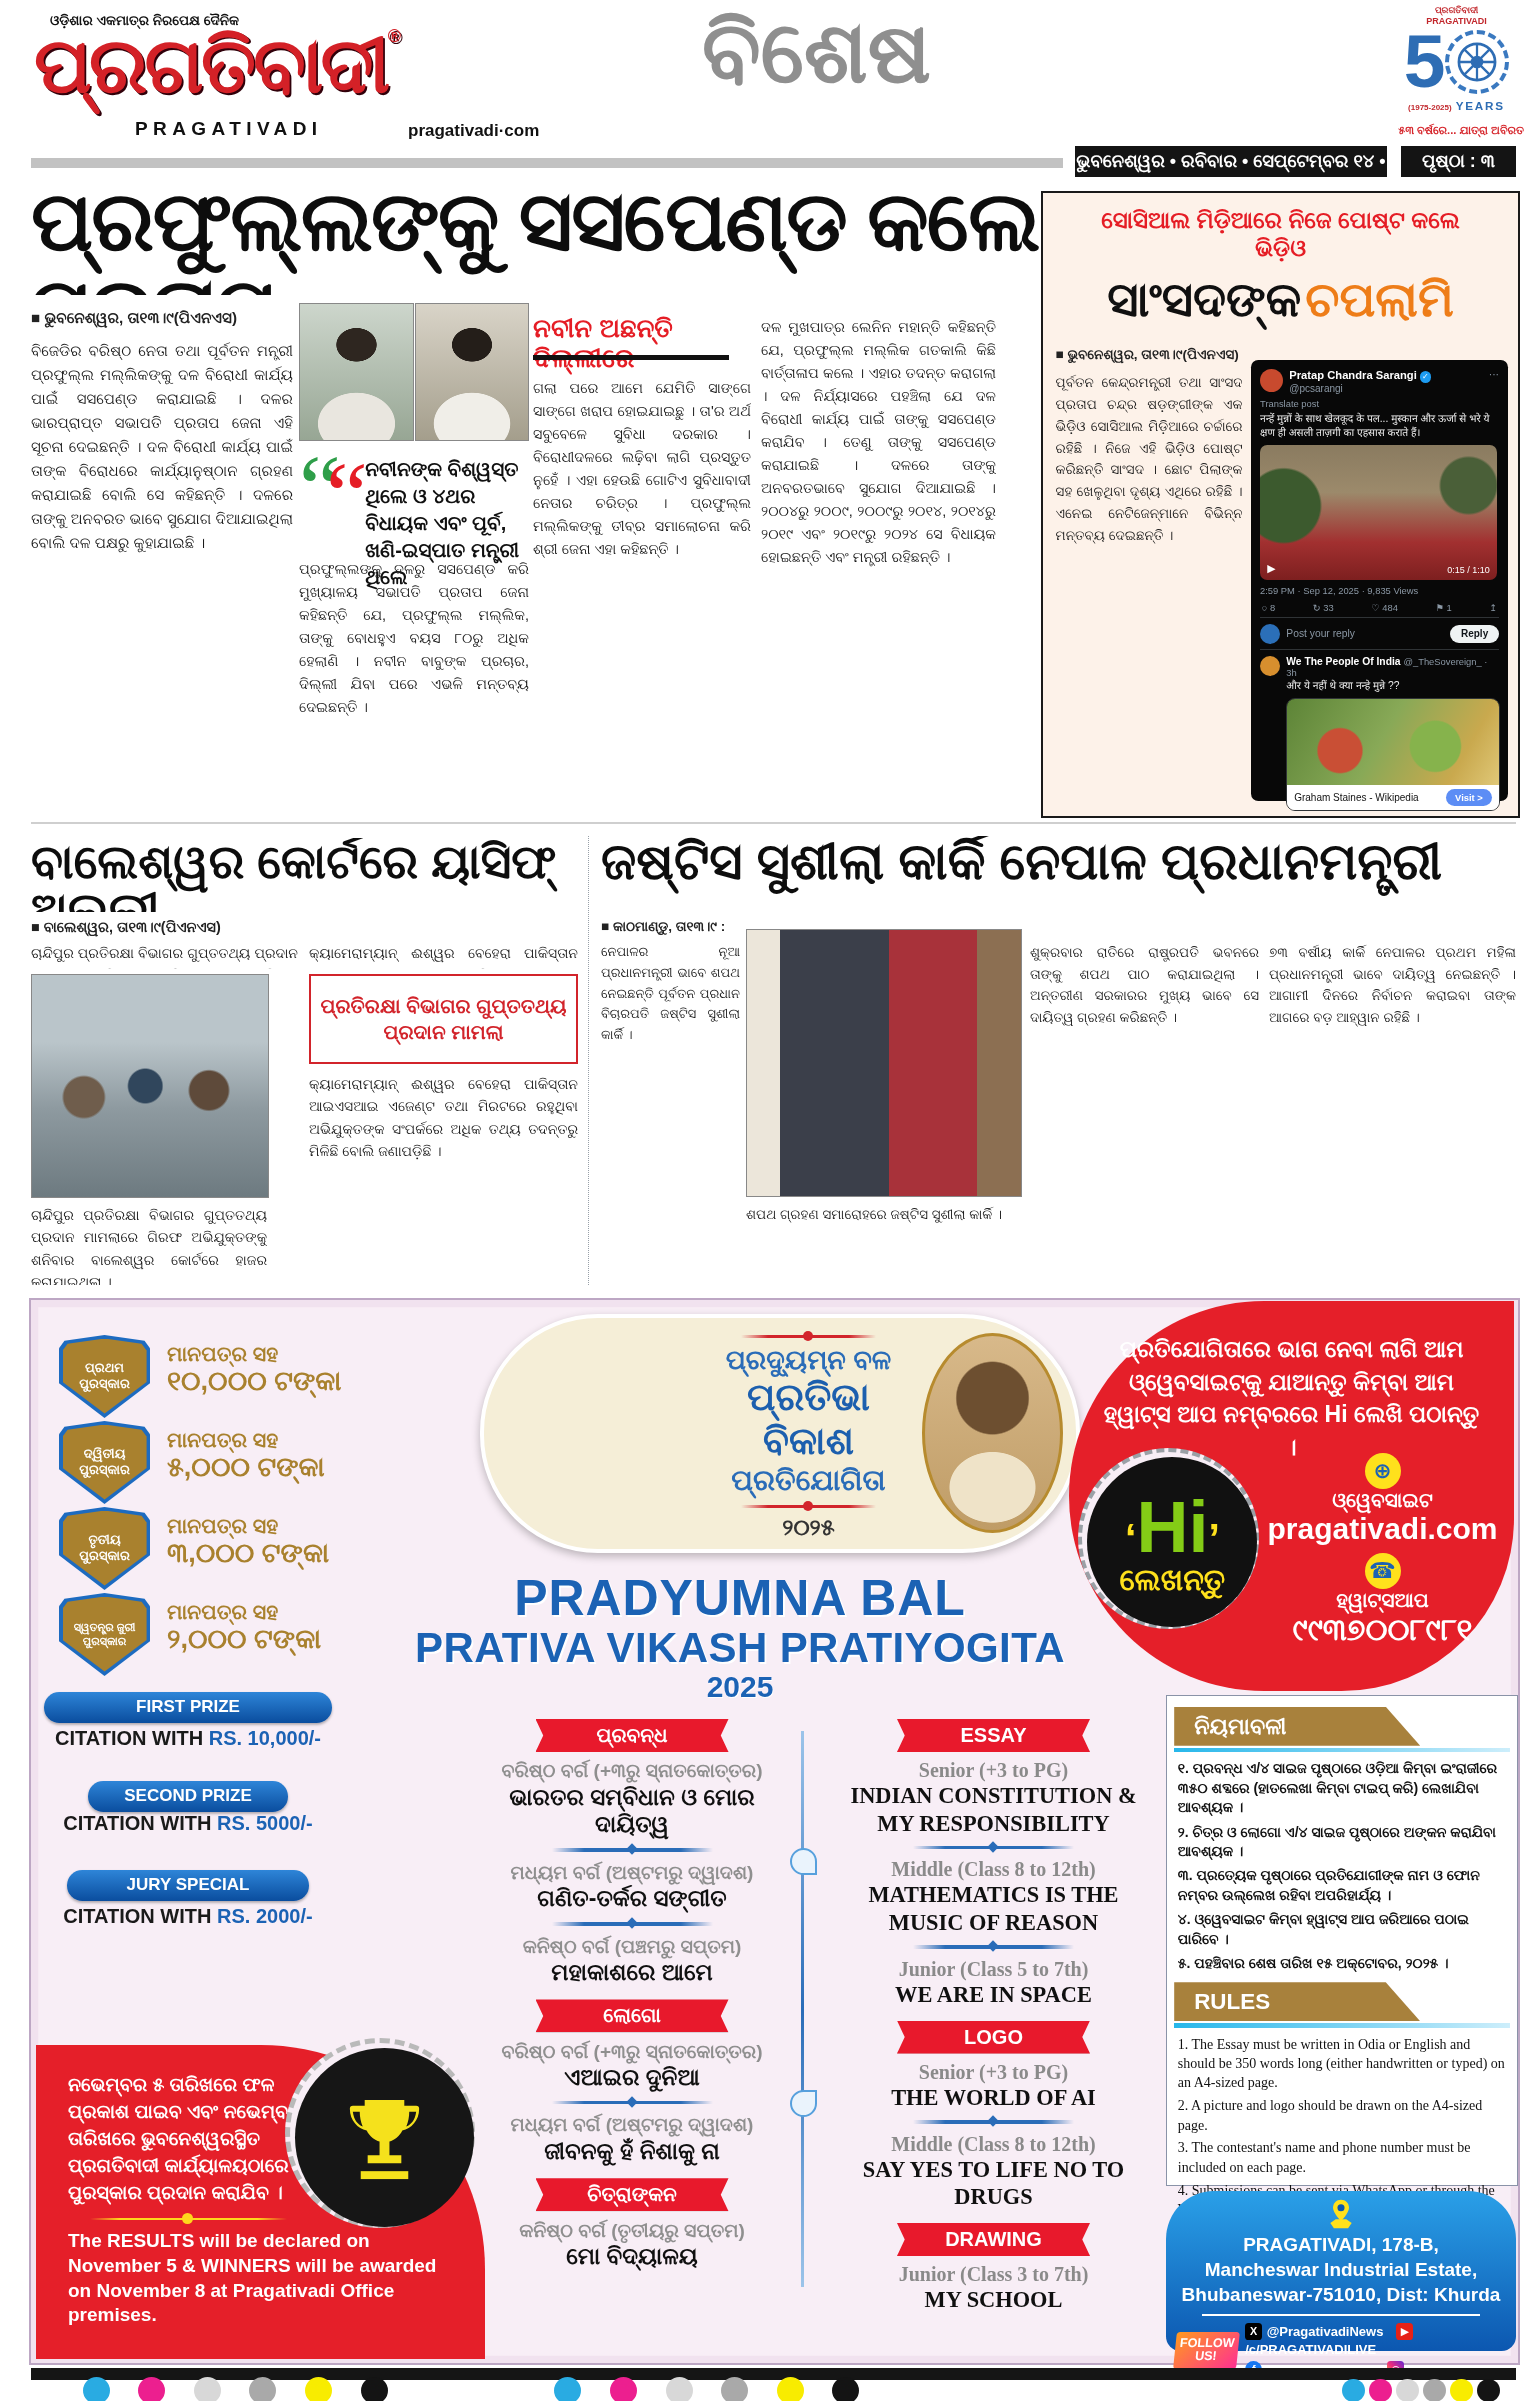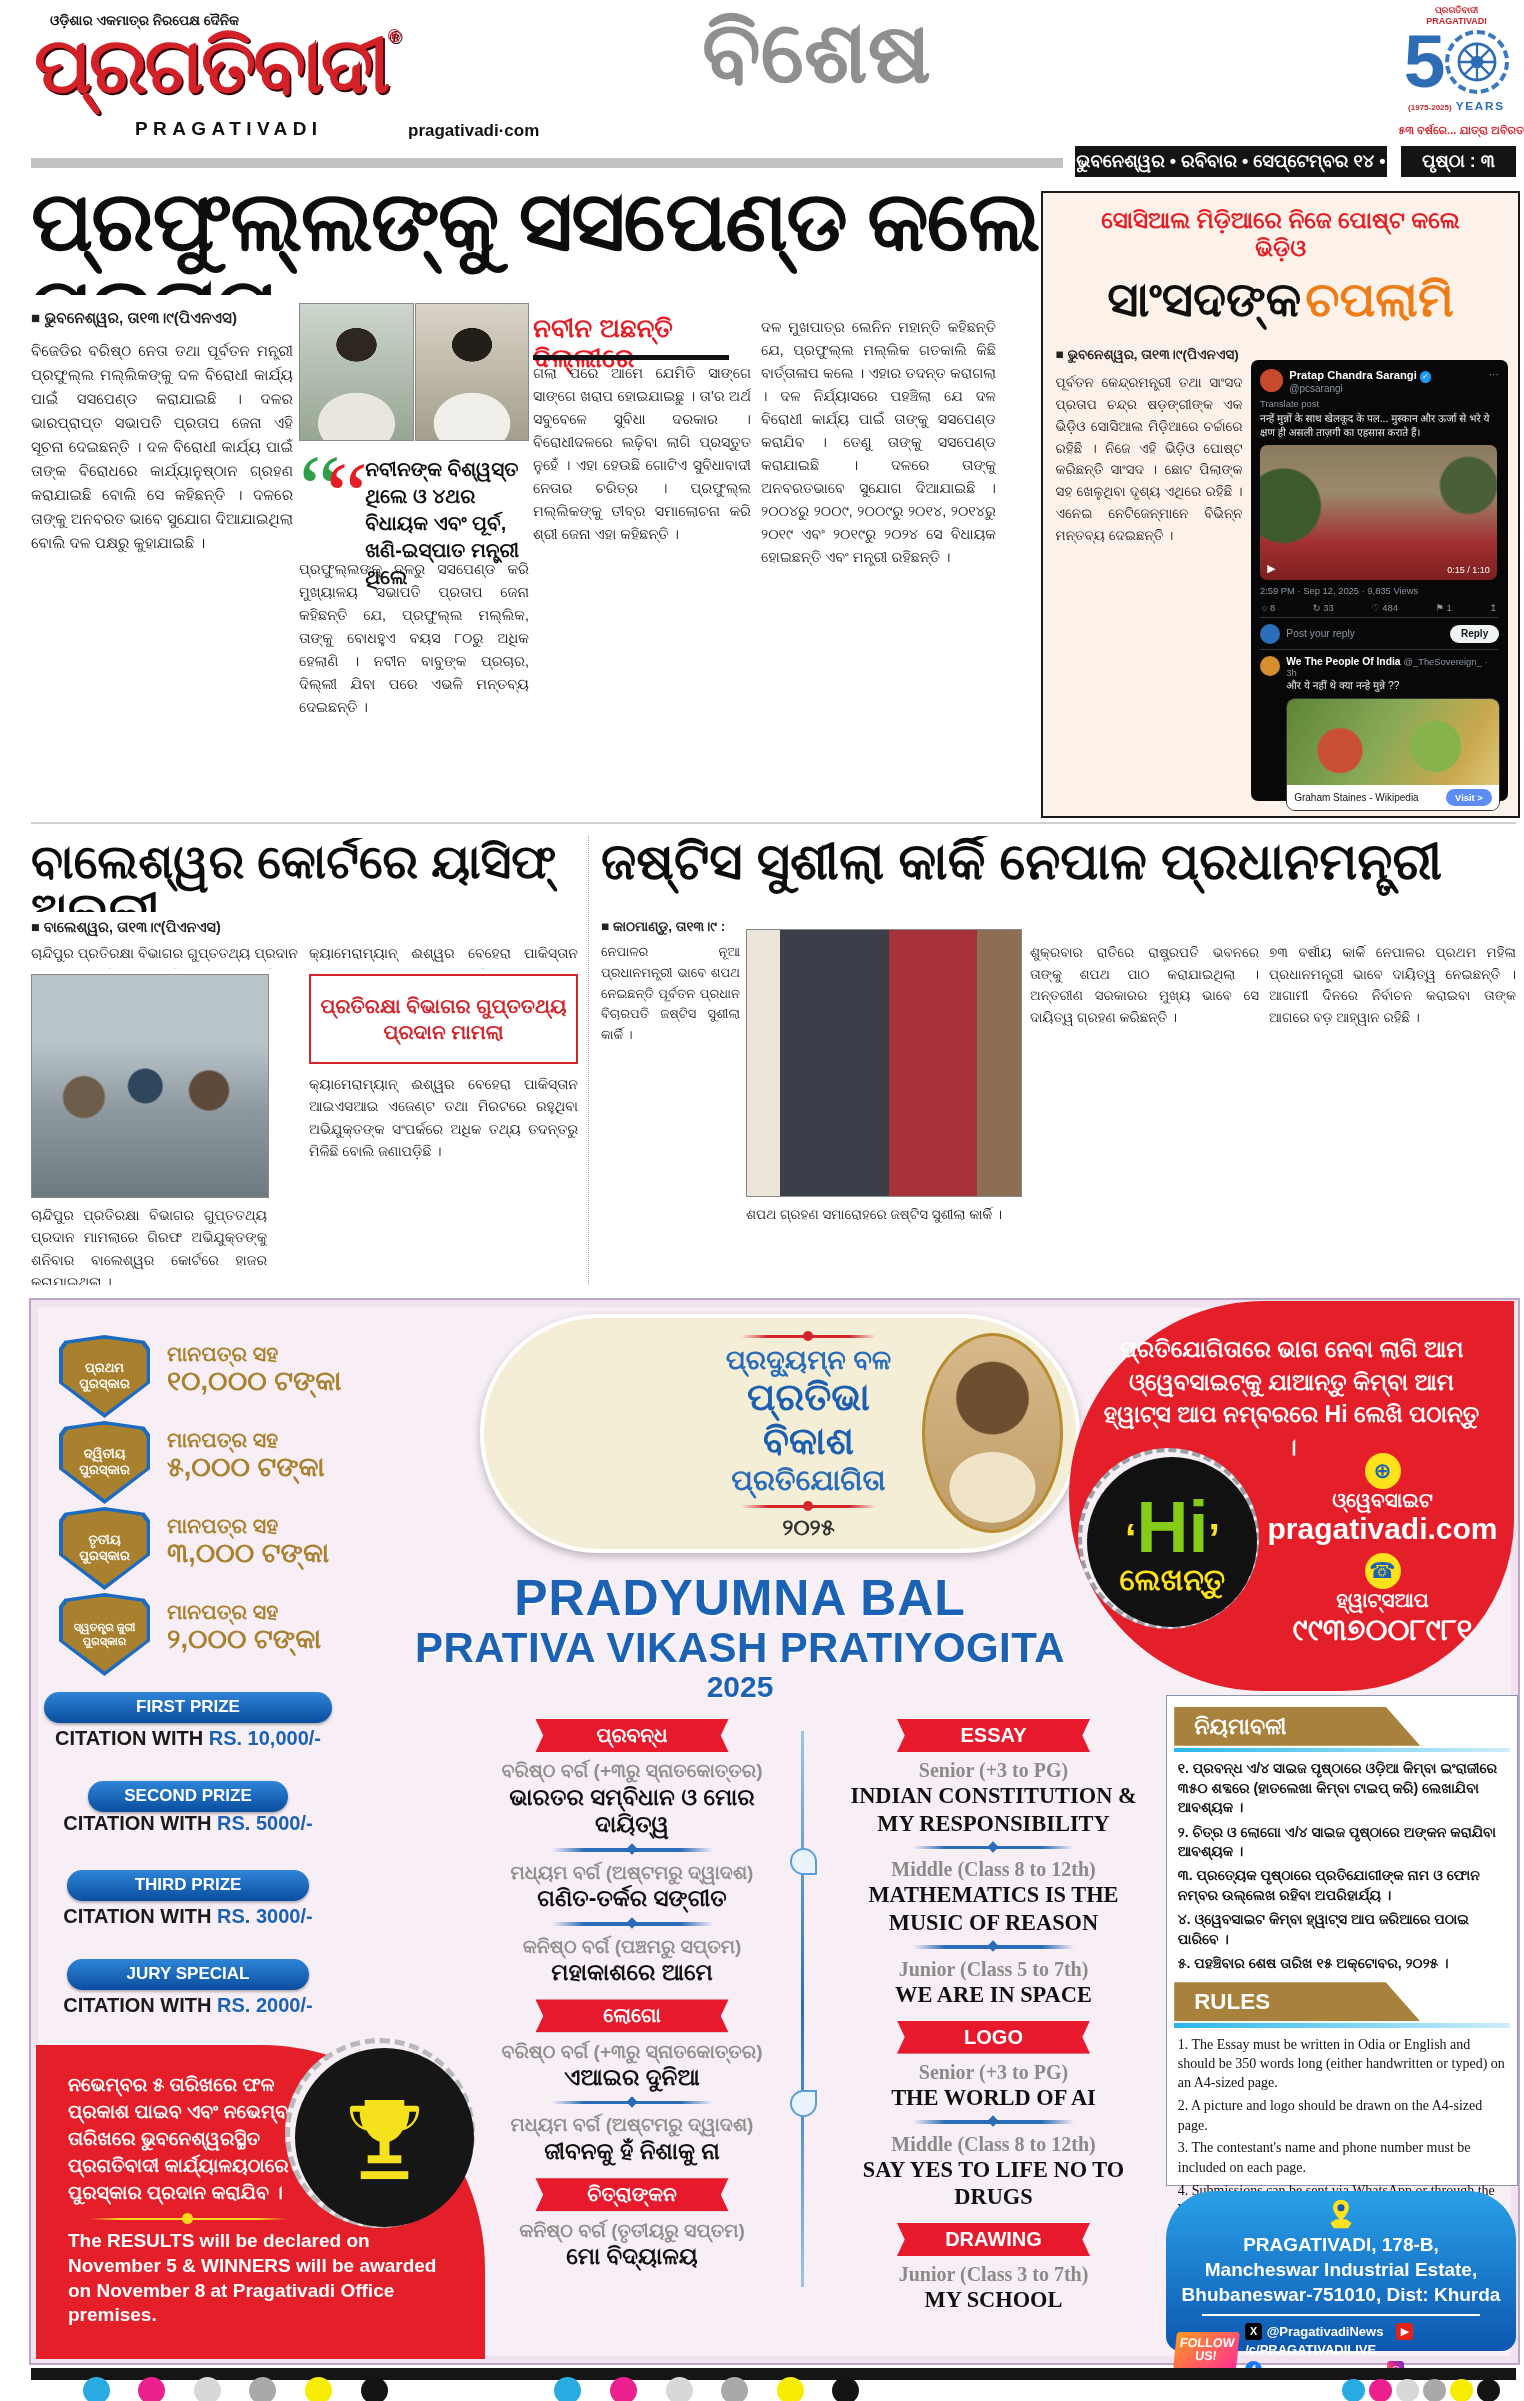--- a/index.html
+++ b/index.html
@@ -153,21 +153,21 @@
   <div class="abs" style="left:299px;top:456px;width:230px;">
     <div style="display:flex;gap:5.4px;">
       <div class="qmark"></div>
       <div class="pullq" style="width:170px;">ନବୀନଙ୍କ ବିଶ୍ୱସ୍ତ ଥିଲେ ଓ ୪ଥର ବିଧାୟକ ଏବଂ ପୂର୍ବ, ଖଣି-ଇସ୍ପାତ ମନ୍ତ୍ରୀ ଥିଲେ</div>
     </div>
   </div>
   <div class="abs bodytxt just clip" style="left:299px;top:558px;width:230px;height:255px;font-size:14.4px;">ପ୍ରଫୁଲ୍ଲଙ୍କୁ ଦଳରୁ ସସପେଣ୍ଡ କରି ମୁଖ୍ୟାଳୟ ସଭାପତି ପ୍ରତାପ ଜେନା କହିଛନ୍ତି ଯେ, ପ୍ରଫୁଲ୍ଲ ମଲ୍ଲିକ, ତାଙ୍କୁ ବୋଧହୁଏ ବୟସ ୮୦ରୁ ଅଧିକ ହେଲାଣି । ନବୀନ ବାବୁଙ୍କ ପ୍ରଚାର, ଦିଲ୍ଲୀ ଯିବା ପରେ ଏଭଳି ମନ୍ତବ୍ୟ ଦେଇଛନ୍ତି ।</div>
 
   <div class="abs subhead-red" style="left:533px;top:314px;width:202px;">ନବୀନ ଅଛନ୍ତି ଦିଲ୍ଲୀରେ</div>
   <div class="abs" style="left:533px;top:355px;width:196px;height:5.4px;background:#111;"></div>
-  <div class="abs bodytxt just clip" style="left:533px;top:362px;width:218px;height:436px;font-size:14.4px;">ଗଲା ପରେ ଆମେ ଯେମିତି ସାଙ୍ଗେ ସାଙ୍ଗେ ଖରାପ ହୋଇଯାଇଛୁ । ତା'ର ଅର୍ଥ ସବୁବେଳେ ସୁବିଧା ଦରକାର । ବିରୋଧୀଦଳରେ ଲଢ଼ିବା ଲାଗି ପ୍ରସ୍ତୁତ ନୁହେଁ । ଏହା ହେଉଛି ଗୋଟିଏ ସୁବିଧାବାଦୀ ନେତାର ଚରିତ୍ର । ପ୍ରଫୁଲ୍ଲ ମଲ୍ଲିକଙ୍କୁ ତୀବ୍ର ସମାଲୋଚନା କରି ଶ୍ରୀ ଜେନା ଏହା କହିଛନ୍ତି ।</div>
+  <div class="abs bodytxt just clip" style="left:533px;top:377px;width:218px;height:436px;font-size:14.4px;">ଗଲା ପରେ ଆମେ ଯେମିତି ସାଙ୍ଗେ ସାଙ୍ଗେ ଖରାପ ହୋଇଯାଇଛୁ । ତା'ର ଅର୍ଥ ସବୁବେଳେ ସୁବିଧା ଦରକାର । ବିରୋଧୀଦଳରେ ଲଢ଼ିବା ଲାଗି ପ୍ରସ୍ତୁତ ନୁହେଁ । ଏହା ହେଉଛି ଗୋଟିଏ ସୁବିଧାବାଦୀ ନେତାର ଚରିତ୍ର । ପ୍ରଫୁଲ୍ଲ ମଲ୍ଲିକଙ୍କୁ ତୀବ୍ର ସମାଲୋଚନା କରି ଶ୍ରୀ ଜେନା ଏହା କହିଛନ୍ତି ।</div>
   <div class="abs bodytxt just clip" style="left:761px;top:316px;width:235px;height:497px;font-size:14.4px;">ଦଳ ମୁଖପାତ୍ର ଲେନିନ ମହାନ୍ତି କହିଛନ୍ତି ଯେ, ପ୍ରଫୁଲ୍ଲ ମଲ୍ଲିକ ଗତକାଲି କିଛି ବାର୍ତ୍ତାଳାପ କଲେ । ଏହାର ତଦନ୍ତ କରାଗଲା । ଦଳ ନିର୍ଯ୍ୟାସରେ ପହଞ୍ଚିଲା ଯେ ଦଳ ବିରୋଧୀ କାର୍ଯ୍ୟ ପାଇଁ ତାଙ୍କୁ ସସପେଣ୍ଡ କରାଯିବ । ତେଣୁ ତାଙ୍କୁ ସସପେଣ୍ଡ କରାଯାଇଛି । ଦଳରେ ତାଙ୍କୁ ଅନବରତଭାବେ ସୁଯୋଗ ଦିଆଯାଇଛି । ୨୦୦୪ରୁ ୨୦୦୯, ୨୦୦୯ରୁ ୨୦୧୪, ୨୦୧୪ରୁ ୨୦୧୯ ଏବଂ ୨୦୧୯ରୁ ୨୦୨୪ ସେ ବିଧାୟକ ହୋଇଛନ୍ତି ଏବଂ ମନ୍ତ୍ରୀ ରହିଛନ୍ତି ।</div>
 
   <div class="abs panel" style="left:1041px;top:191px;width:475px;height:623px;">
     <div class="kicker ctr" style="margin:12.6px auto 0;width:377px;">ସୋସିଆଲ ମିଡ଼ିଆରେ ନିଜେ ପୋଷ୍ଟ କଲେ ଭିଡ଼ିଓ</div>
     <div class="ctr" style="margin-top:9px;"><span class="mp-black">ସାଂସଦଙ୍କ</span> <span class="mp-orange">ଚପଲାମି</span></div>
     <div class="byline" style="position:absolute;left:12.6px;top:154px;font-size:13.5px;">■ ଭୁବନେଶ୍ୱର, ତା୧୩।୯(ପିଏନଏସ)</div>
     <div class="bodytxt just clip" style="position:absolute;left:12.6px;top:179px;width:187px;height:427px;font-size:13.5px;line-height:1.62;">ପୂର୍ବତନ କେନ୍ଦ୍ରମନ୍ତ୍ରୀ ତଥା ସାଂସଦ ପ୍ରତାପ ଚନ୍ଦ୍ର ଷଡ଼ଙ୍ଗୀଙ୍କ ଏକ ଭିଡ଼ିଓ ସୋସିଆଲ ମିଡ଼ିଆରେ ଚର୍ଚ୍ଚାରେ ରହିଛି । ନିଜେ ଏହି ଭିଡ଼ିଓ ପୋଷ୍ଟ କରିଛନ୍ତି ସାଂସଦ । ଛୋଟ ପିଲାଙ୍କ ସହ ଖେଳୁଥିବା ଦୃଶ୍ୟ ଏଥିରେ ରହିଛି । ଏନେଇ ନେଟିଜେନ୍‌ମାନେ ବିଭିନ୍ନ ମନ୍ତବ୍ୟ ଦେଇଛନ୍ତି ।</div>
 
     <div class="tweet abs" style="left:208px;top:167px;width:257px;height:441px;padding:9px;box-sizing:border-box;">
       <div style="display:flex;align-items:flex-start;gap:6.3px;">
@@ -319,24 +319,20 @@
   </div>
 
   <div class="abs" style="left:40px;top:1692px;width:296px;">
     <div style="height:89px;">
         <div class="pill" style="width:288px;margin:0 auto;">FIRST PRIZE</div>
         <div class="cit ctr" style="margin-top:4.5px;"><span>CITATION WITH</span> <b>RS. 10,000/-</b></div>
       </div>
     <div style="height:89px;">
         <div class="pill" style="width:200px;margin:0 auto;">SECOND PRIZE</div>
         <div class="cit ctr" style="margin-top:0;"><span>CITATION WITH</span> <b>RS. 5000/-</b></div>
-      </div>
-    <div style="height:89px;">
-        <div class="pill" style="width:242px;margin:0 auto;">THIRD PRIZE</div>
-        <div class="cit ctr" style="margin-top:4.5px;"><span>CITATION WITH</span> <b>RS. 3000/-</b></div>
       </div>
     <div style="height:89px;">
         <div class="pill" style="width:242px;margin:0 auto;">JURY SPECIAL</div>
         <div class="cit ctr" style="margin-top:4.5px;"><span>CITATION WITH</span> <b>RS. 2000/-</b></div>
       </div>
   </div>
 
   <div class="abs ctr" style="left:372px;top:1572px;width:736px;">
     <div class="bigtitle1">PRADYUMNA BAL</div>
     <div class="bigtitle2">PRATIVA VIKASH PRATIYOGITA</div>

